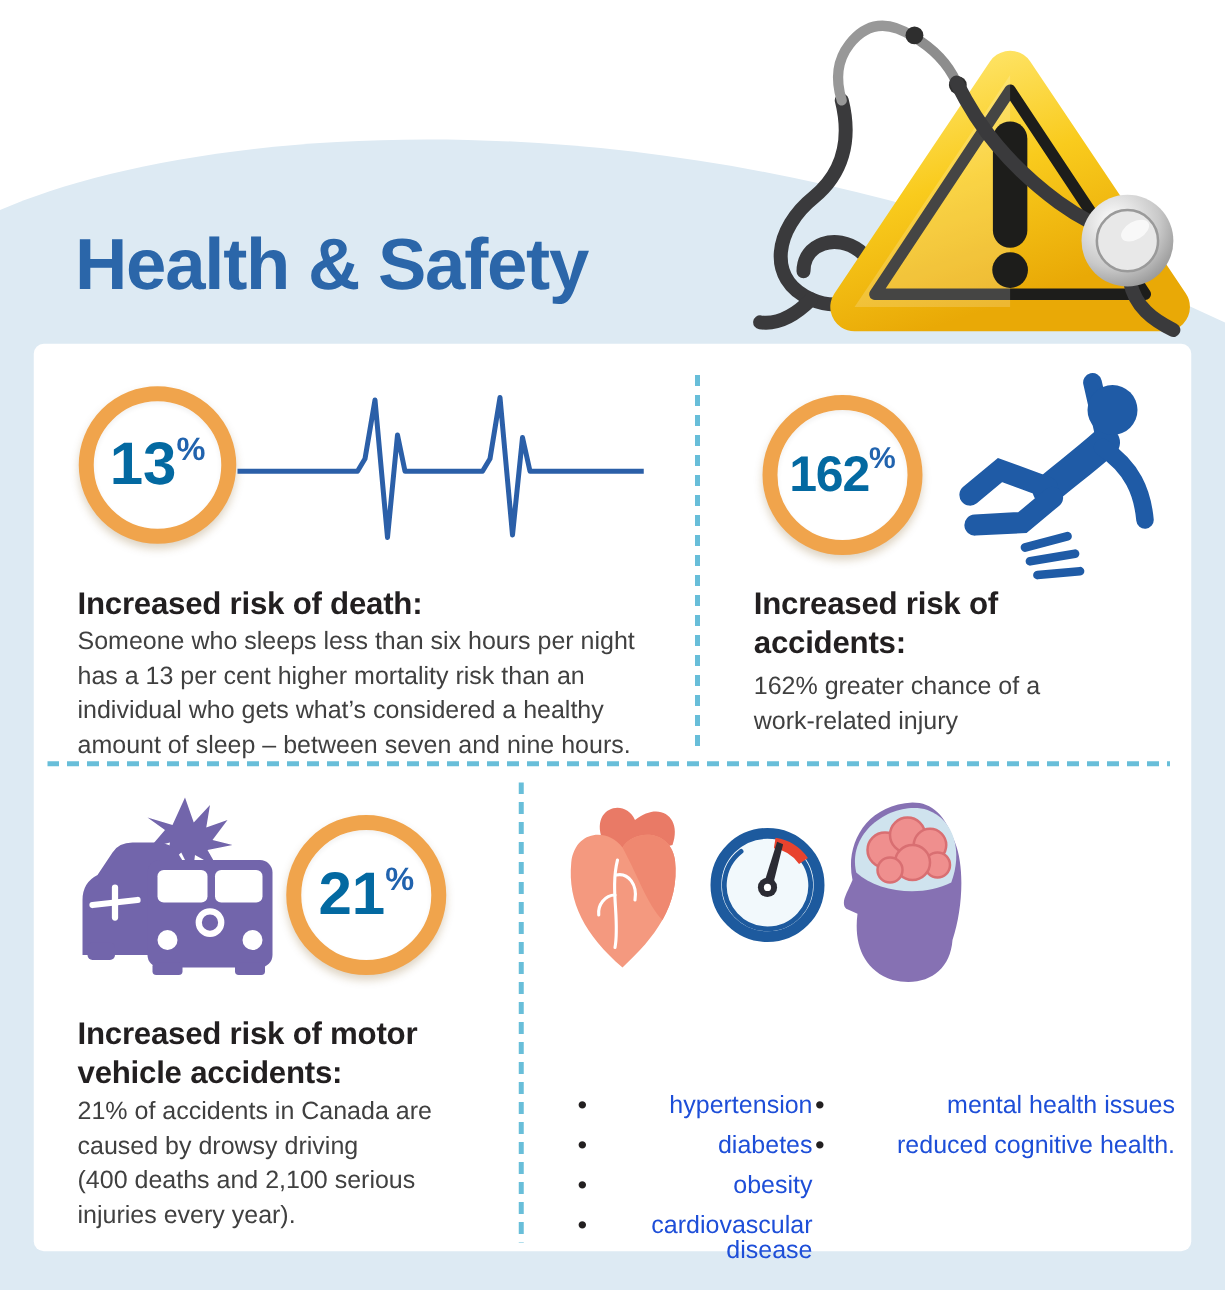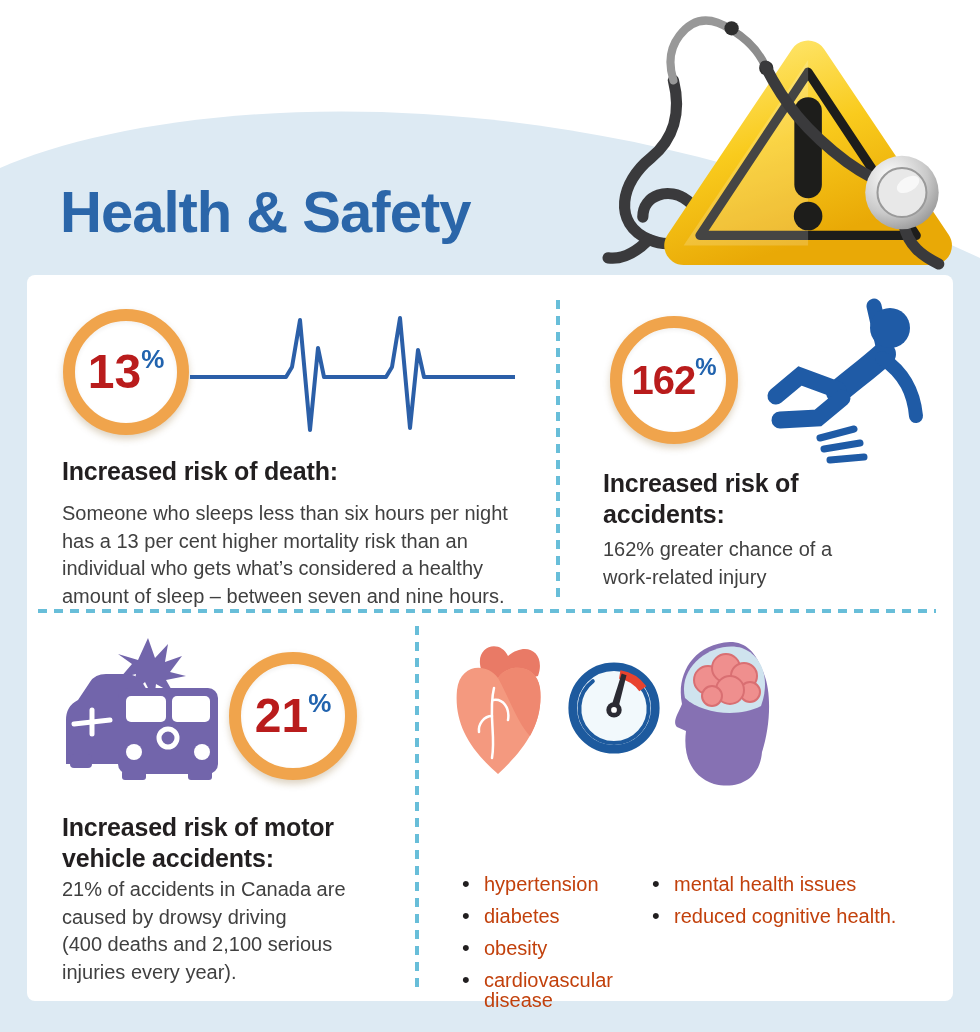--- a/index.html
+++ b/index.html
@@ -34,51 +34,51 @@
   #divider-middle{left:38px;top:609px;width:898px;}
   #divider-top{left:556px;top:300px;height:298px;}
   #divider-bottom{left:415px;top:626px;height:368px;}
   
   .badge{
     z-index:3;border-radius:50%;background:#ffffff;
     border:12px solid #f0a44c;
     box-shadow:0 4px 7px rgba(120,80,10,0.25), inset 0 2px 4px rgba(0,0,0,0.06);
     display:flex;align-items:center;justify-content:center;
   }
-  .badge-num{font-weight:bold;color:#b91c1c;line-height:1;}
+  .badge-num{font-weight:bold;color:#0369a1;line-height:1;}
   .badge-pct{font-weight:bold;color:#2163ae;line-height:1;margin-top:-26px;}
   #badge-death{left:63px;top:309px;width:102px;height:102px;}
   #badge-death .badge-num{font-size:48px;}  #badge-death .badge-pct{font-size:26px;}
   #badge-accidents{left:610px;top:316px;width:104px;height:104px;}
   #badge-accidents .badge-num{font-size:40px;letter-spacing:-1px;}
   #badge-accidents .badge-pct{font-size:24px;}
   #badge-motor{left:229px;top:652px;width:104px;height:104px;}
   #badge-motor .badge-num{font-size:48px;}  #badge-motor .badge-pct{font-size:26px;}
   
   .heading{
     z-index:3;font-weight:bold;color:#221f20;
     font-size:25px;line-height:1.24;white-space:pre-line;letter-spacing:-0.2px;
   }
   .body-text{
     z-index:3;color:#404040;
     font-size:20px;line-height:1.38;white-space:pre-line;
   }
-  #death-heading{left:62px;top:456px;}
+  #death-heading{left:62px;top:468px;}
   #death-body{left:62px;top:500px;width:480px;}
   #accidents-heading{left:603px;top:468px;}
   #accidents-body{left:603px;top:536px;width:300px;}
   #motor-heading{left:62px;top:812px;}
   #motor-body{left:62px;top:876px;width:330px;}
   #conditions-heading{left:460px;top:812px;}
   .bullet-list{list-style:none;margin:0;padding:0;z-index:3;}
   #conditions-col1{left:460px;top:874px;width:190px;}
   #conditions-col2{left:650px;top:874px;width:290px;}
   .bullet-list li{
-    position:relative;padding-left:24px;color:#c2410c;
-    font-size:20px;line-height:1.0;height:32px;
+    position:relative;padding-left:24px;color:#1d4ed8;
+    font-size:20px;line-height:1.0;height:32px;text-align:right;
   }
   .bullet-list li::before{
     content:"•";position:absolute;left:2px;top:-1px;color:#221f20;font-size:22px;
   }
   
   #ekg-icon{left:190px;top:312px;width:325px;height:130px;z-index:3;}
   #falling-person-icon{left:762px;top:298px;width:172px;height:168px;z-index:3;}
   #car-crash-icon{left:60px;top:636px;width:165px;height:150px;z-index:3;}
   #heart-icon{left:448px;top:636px;width:100px;height:142px;z-index:3;}
   #gauge-icon{left:566px;top:660px;width:96px;height:96px;z-index:3;}

